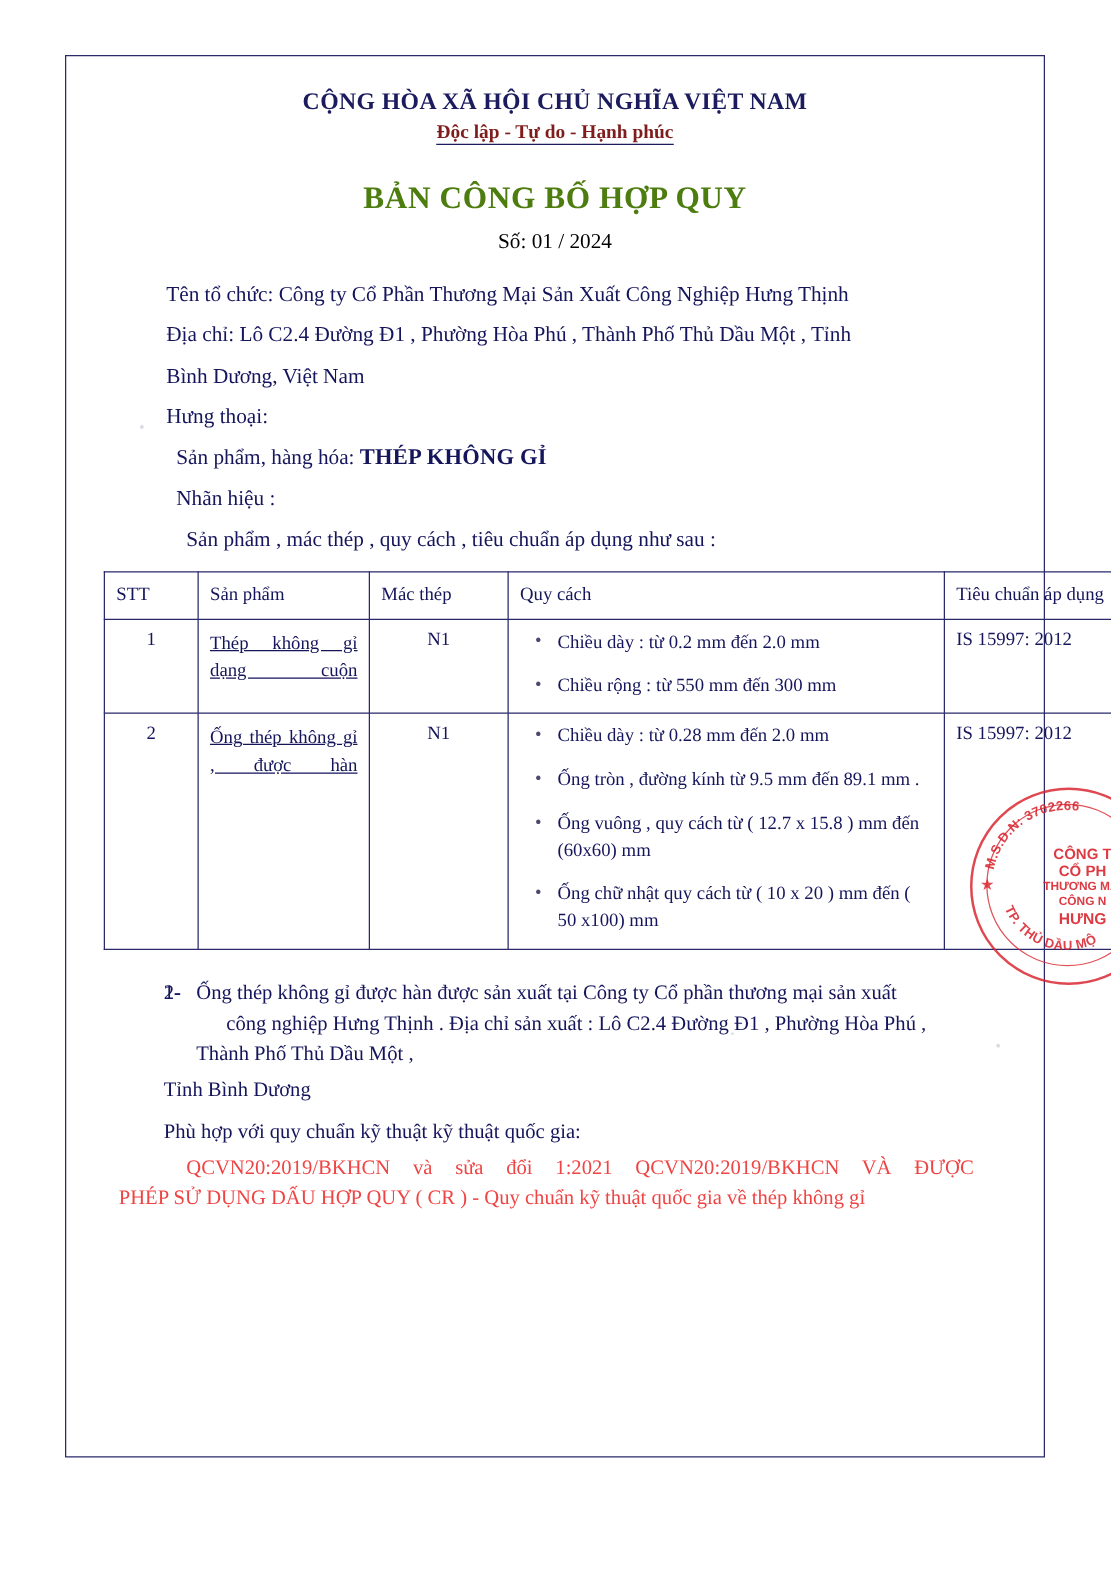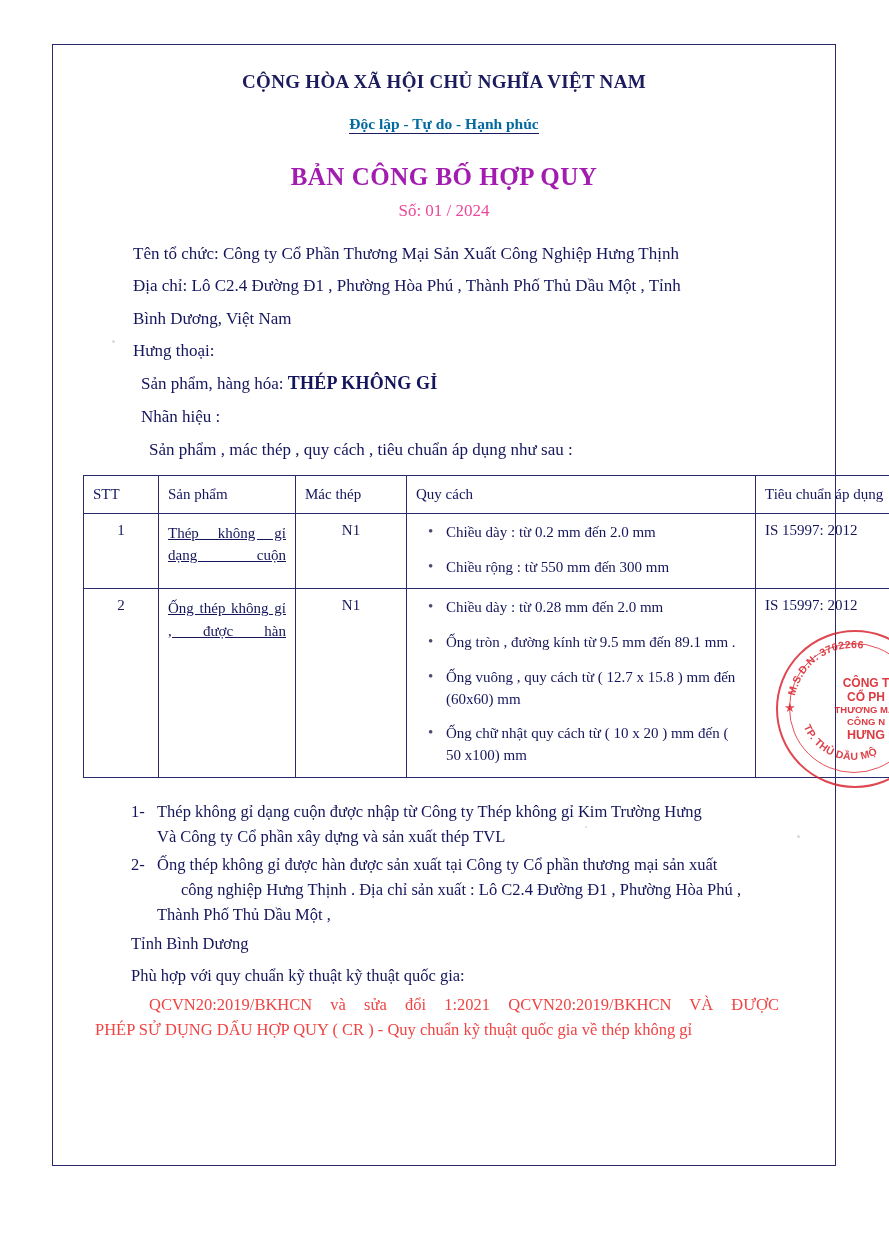--- a/index.html
+++ b/index.html
@@ -43,39 +43,39 @@
     font-weight: bold;
     font-size: 19px;
     letter-spacing: 0.3px;
     color: #1b1b5e;
     margin-top: 8px;
   }
   .nation-sub {
     text-align: center;
     font-weight: bold;
     font-size: 15.5px;
-    color: #0369a1;
-    margin-top: 22px;
+    color: #7f1d1d;
+    margin-top: 4px;
   }
   .nation-sub span {
     border-bottom: 1px solid #1b1b5e;
     padding-bottom: 1px;
   }
   .doc-title {
     text-align: center;
     font-weight: bold;
     font-size: 25px;
     letter-spacing: 0.5px;
-    color: #a21caf;
+    color: #4d7c0f;
     margin-top: 30px;
   }
   .doc-number {
     text-align: center;
     font-size: 17px;
-    color: #ec4899;
+    color: #000000;
     margin-top: 10px;
   }
 
   
   .info {
     margin-top: 20px;
     font-size: 17px;
     line-height: 1.55;
     color: #15155c;
   }
@@ -353,24 +353,20 @@
             </ul>
           </td>
           <td class="c-std">IS 15997: 2012</td>
         </tr>
       </tbody>
     </table>
 
     <div class="notes">
       <div class="note">
         <span class="num">1-</span>
-        <span class="cont">
-          <span>Thép không gỉ dạng cuộn được nhập từ Công ty Thép không gỉ Kim Trường Hưng</span>
-          <span class="ln2">Và Công ty Cổ phần xây dựng và sản xuất thép TVL</span>
-        </span>
       </div>
       <div class="note">
         <span class="num">2-</span>
         <span class="cont">
           <span>Ống thép không gỉ được hàn được sản xuất tại Công ty Cổ phần thương mại sản xuất</span>
           <span class="ln-ind">công nghiệp Hưng Thịnh . Địa chỉ sản xuất : Lô C2.4 Đường Đ1 , Phường Hòa Phú ,</span>
           <span class="ln2">Thành Phố Thủ Dầu Một ,</span>
         </span>
       </div>
       <div class="plain">Tỉnh Bình Dương</div>

